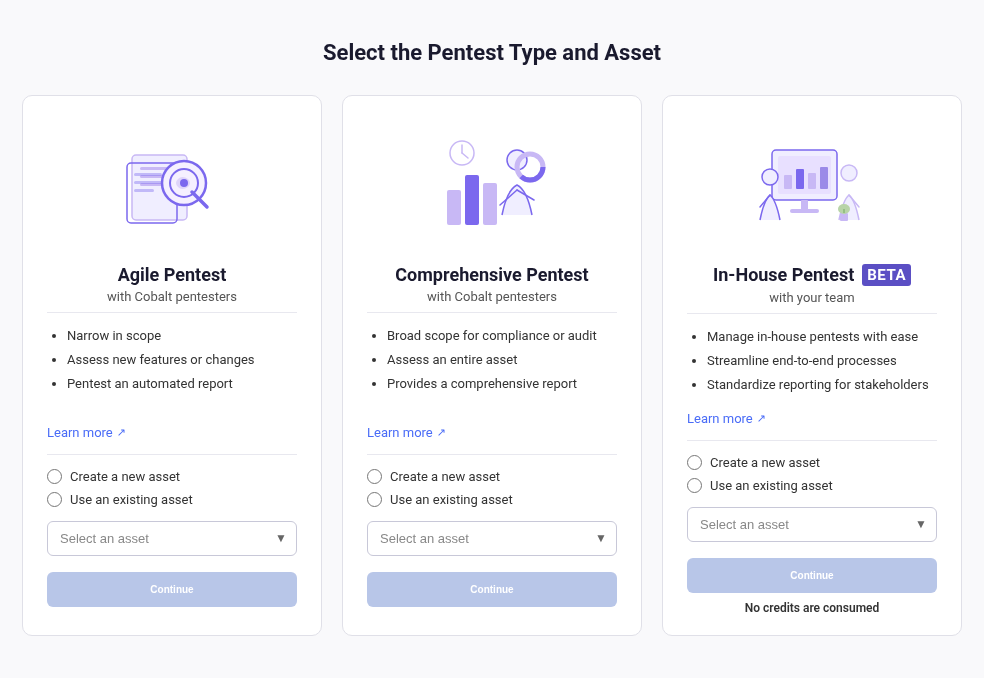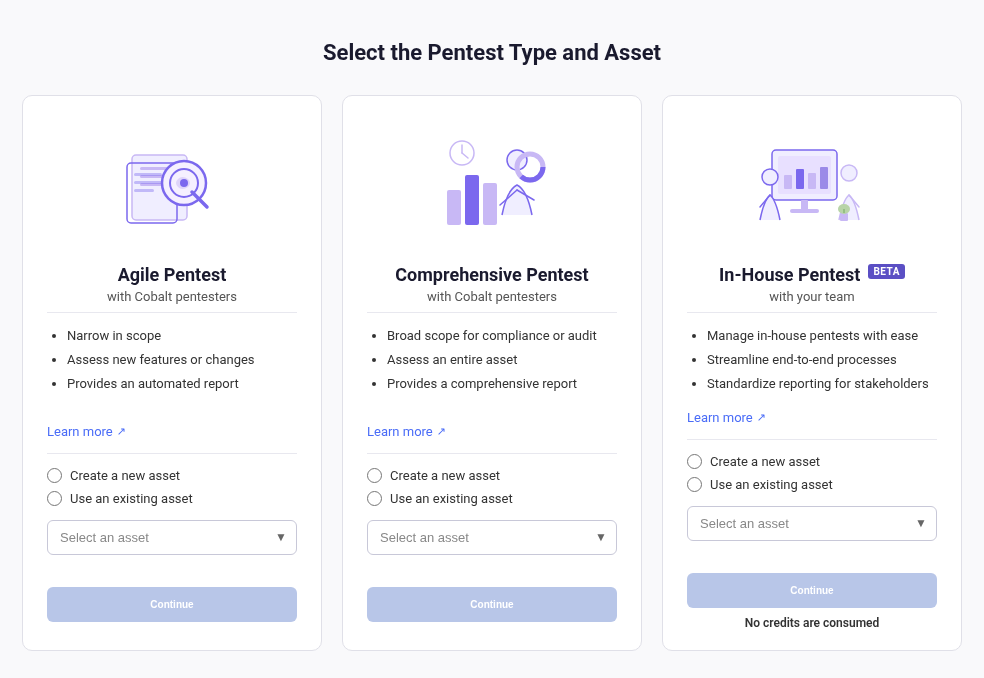--- a/index.html
+++ b/index.html
@@ -54,21 +54,21 @@
     }
     .card-title {
       font-size: 18px;
       font-weight: 700;
       color: #1a1a2e;
       text-align: center;
     }
     .beta-badge {
       background: #5b4fc4;
       color: #fff;
-      font-size: 10px;
+      font-size: 15px;
       font-weight: 700;
       border-radius: 3px;
       padding: 2px 5px;
       letter-spacing: 0.5px;
     }
     .card-subtitle {
       font-size: 13px;
       color: #555;
       text-align: center;
       margin-bottom: 8px;
@@ -124,21 +124,21 @@
       cursor: pointer;
     }
     .radio-label input[type="radio"] {
       accent-color: #4a6cf7;
       width: 15px;
       height: 15px;
       cursor: pointer;
     }
     .select-wrapper {
       position: relative;
-      margin-bottom: 32px;
+      margin-bottom: 16px;
     }
     .asset-select {
       width: 100%;
       appearance: none;
       -webkit-appearance: none;
       border: 1px solid #c8c8d8;
       border-radius: 6px;
       padding: 9px 32px 9px 12px;
       font-size: 13px;
       color: #888;
@@ -200,21 +200,21 @@
       </svg>
     </div>
     <div class="card-title-row">
       <span class="card-title">Agile Pentest</span>
     </div>
     <div class="card-subtitle">with Cobalt pentesters</div>
     <hr class="card-divider">
     <ul class="card-features">
       <li>Narrow in scope</li>
       <li>Assess new features or changes</li>
-      <li>Provides an automated report</li>
+      <li>Pentest an automated report</li>
     </ul>
     <a class="learn-more-link">
       <span>Learn more</span>
       <span class="ext-icon">↗</span>
     </a>
     <hr class="card-divider2">
     <div class="radio-group">
       <label class="radio-label">
         <input type="radio" name="agile-asset" value="new" style="">
         <span>Create a new asset</span>

